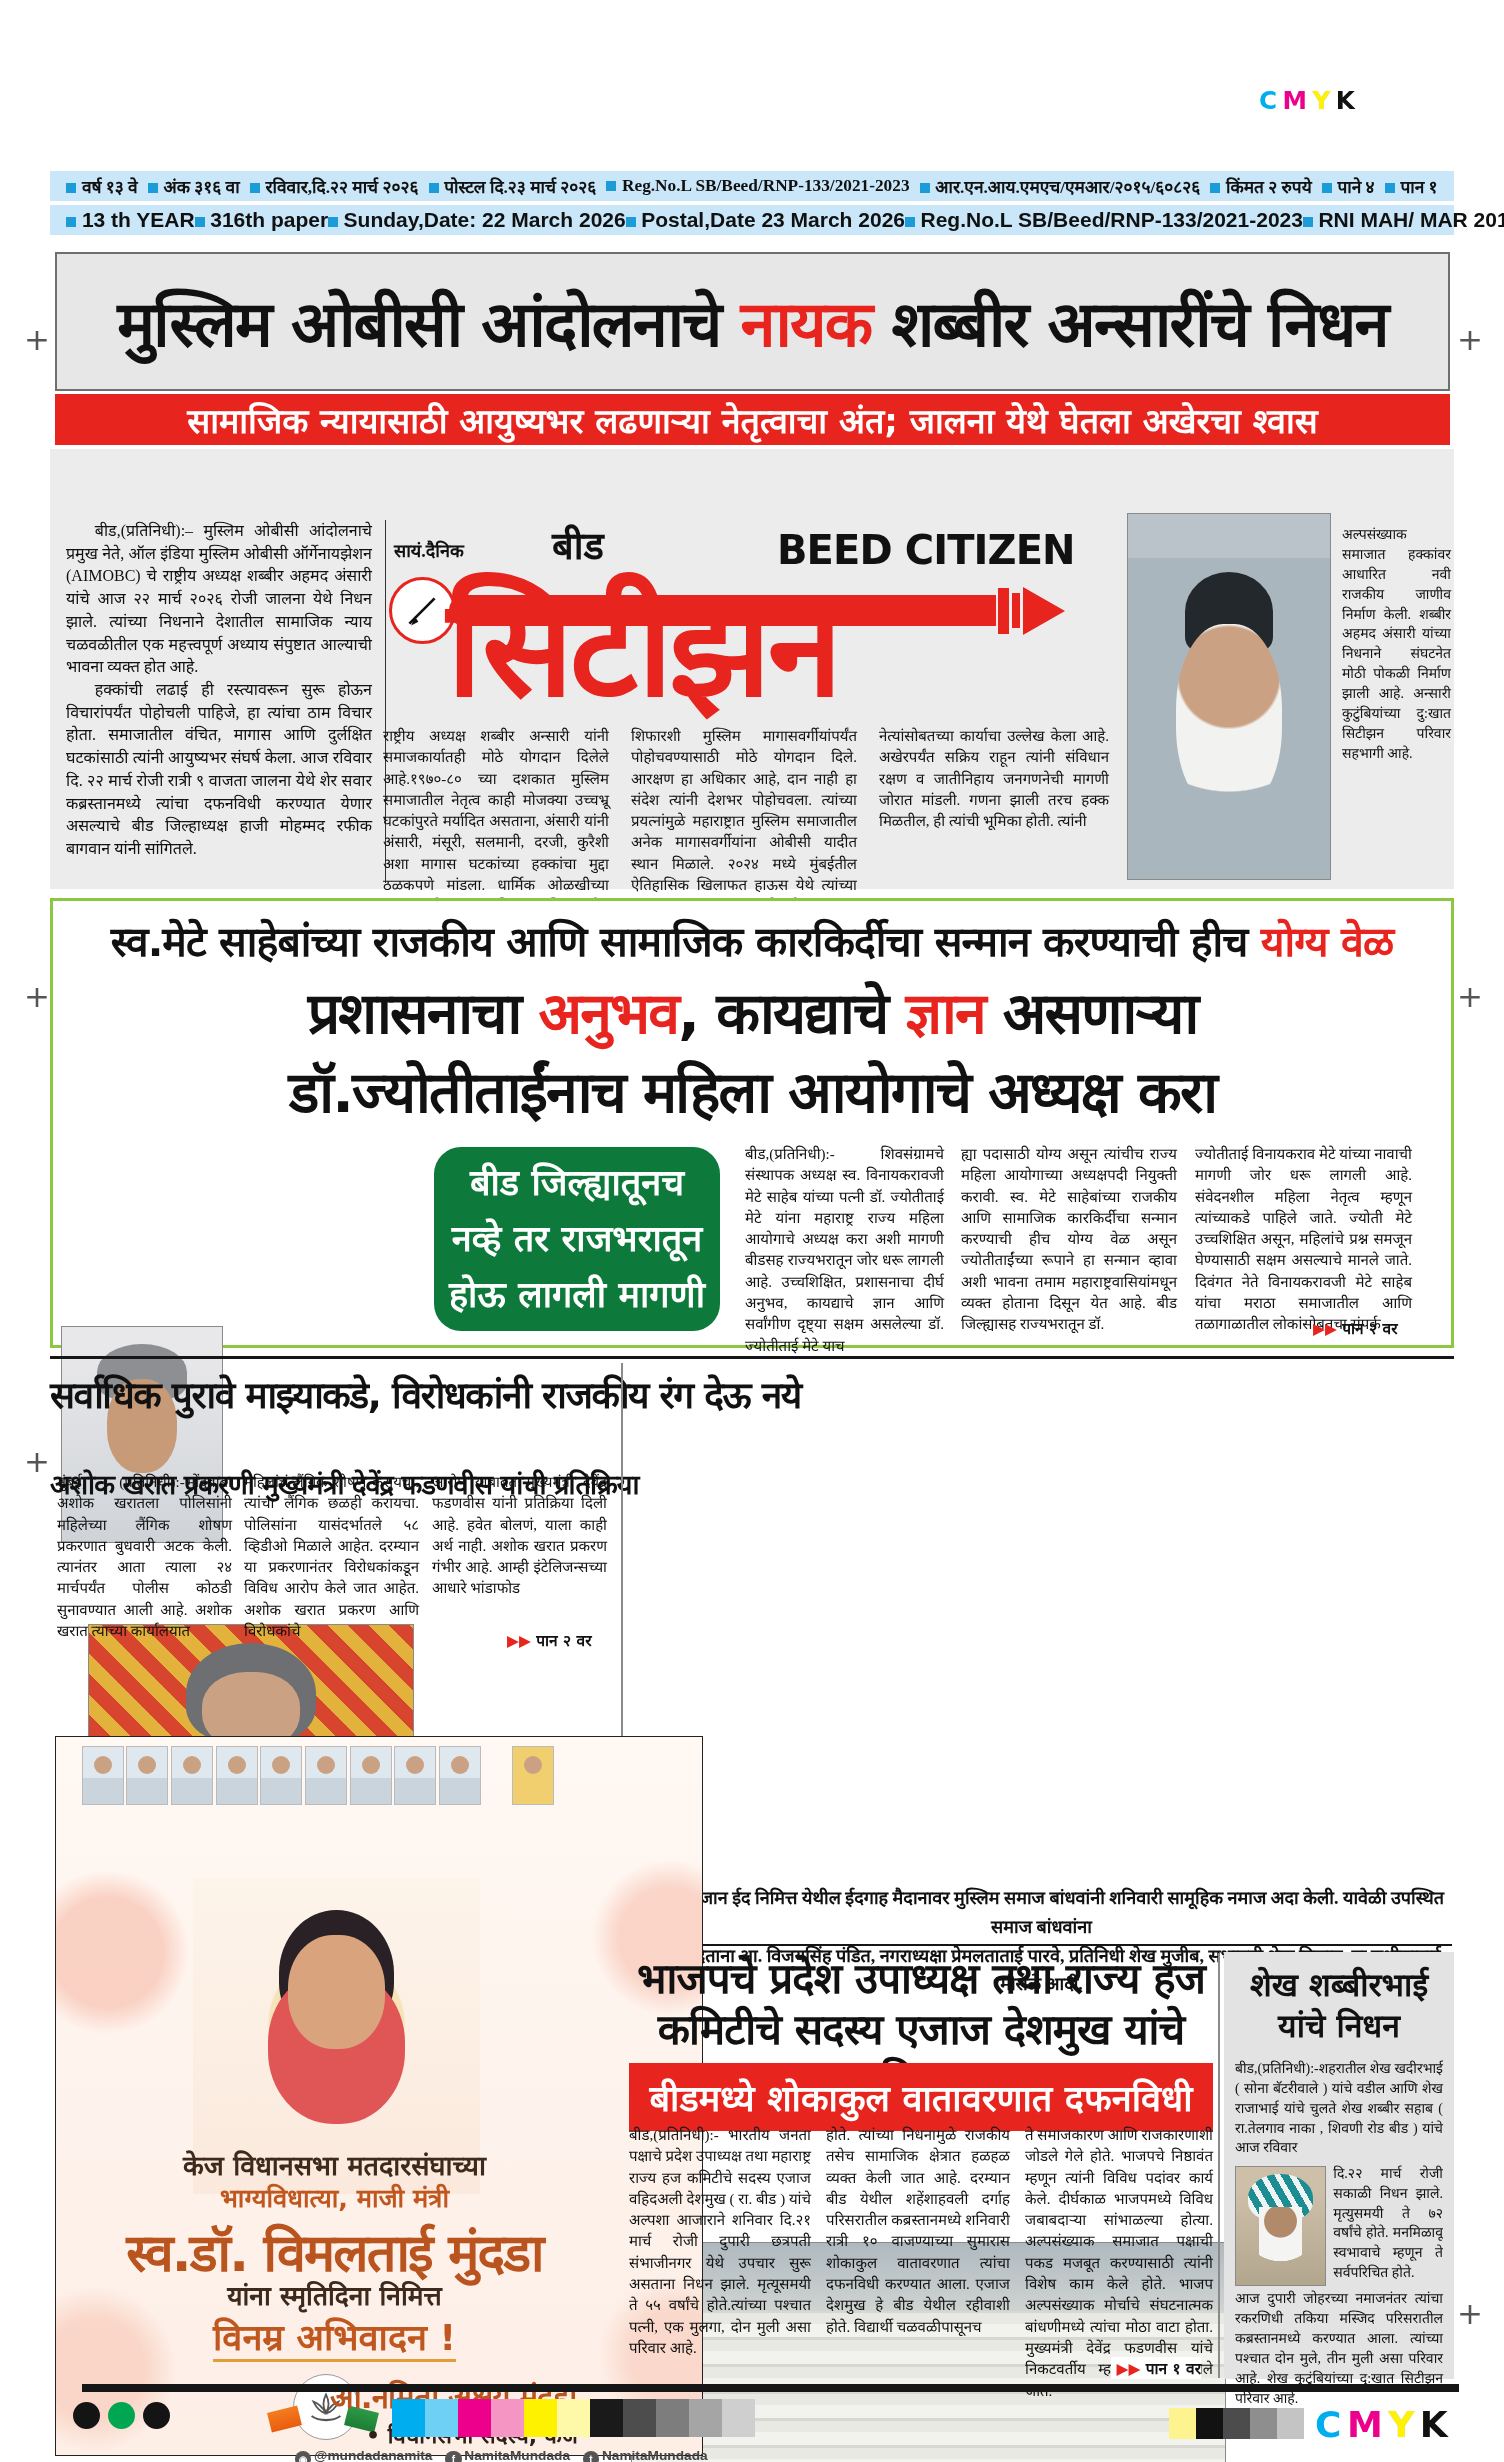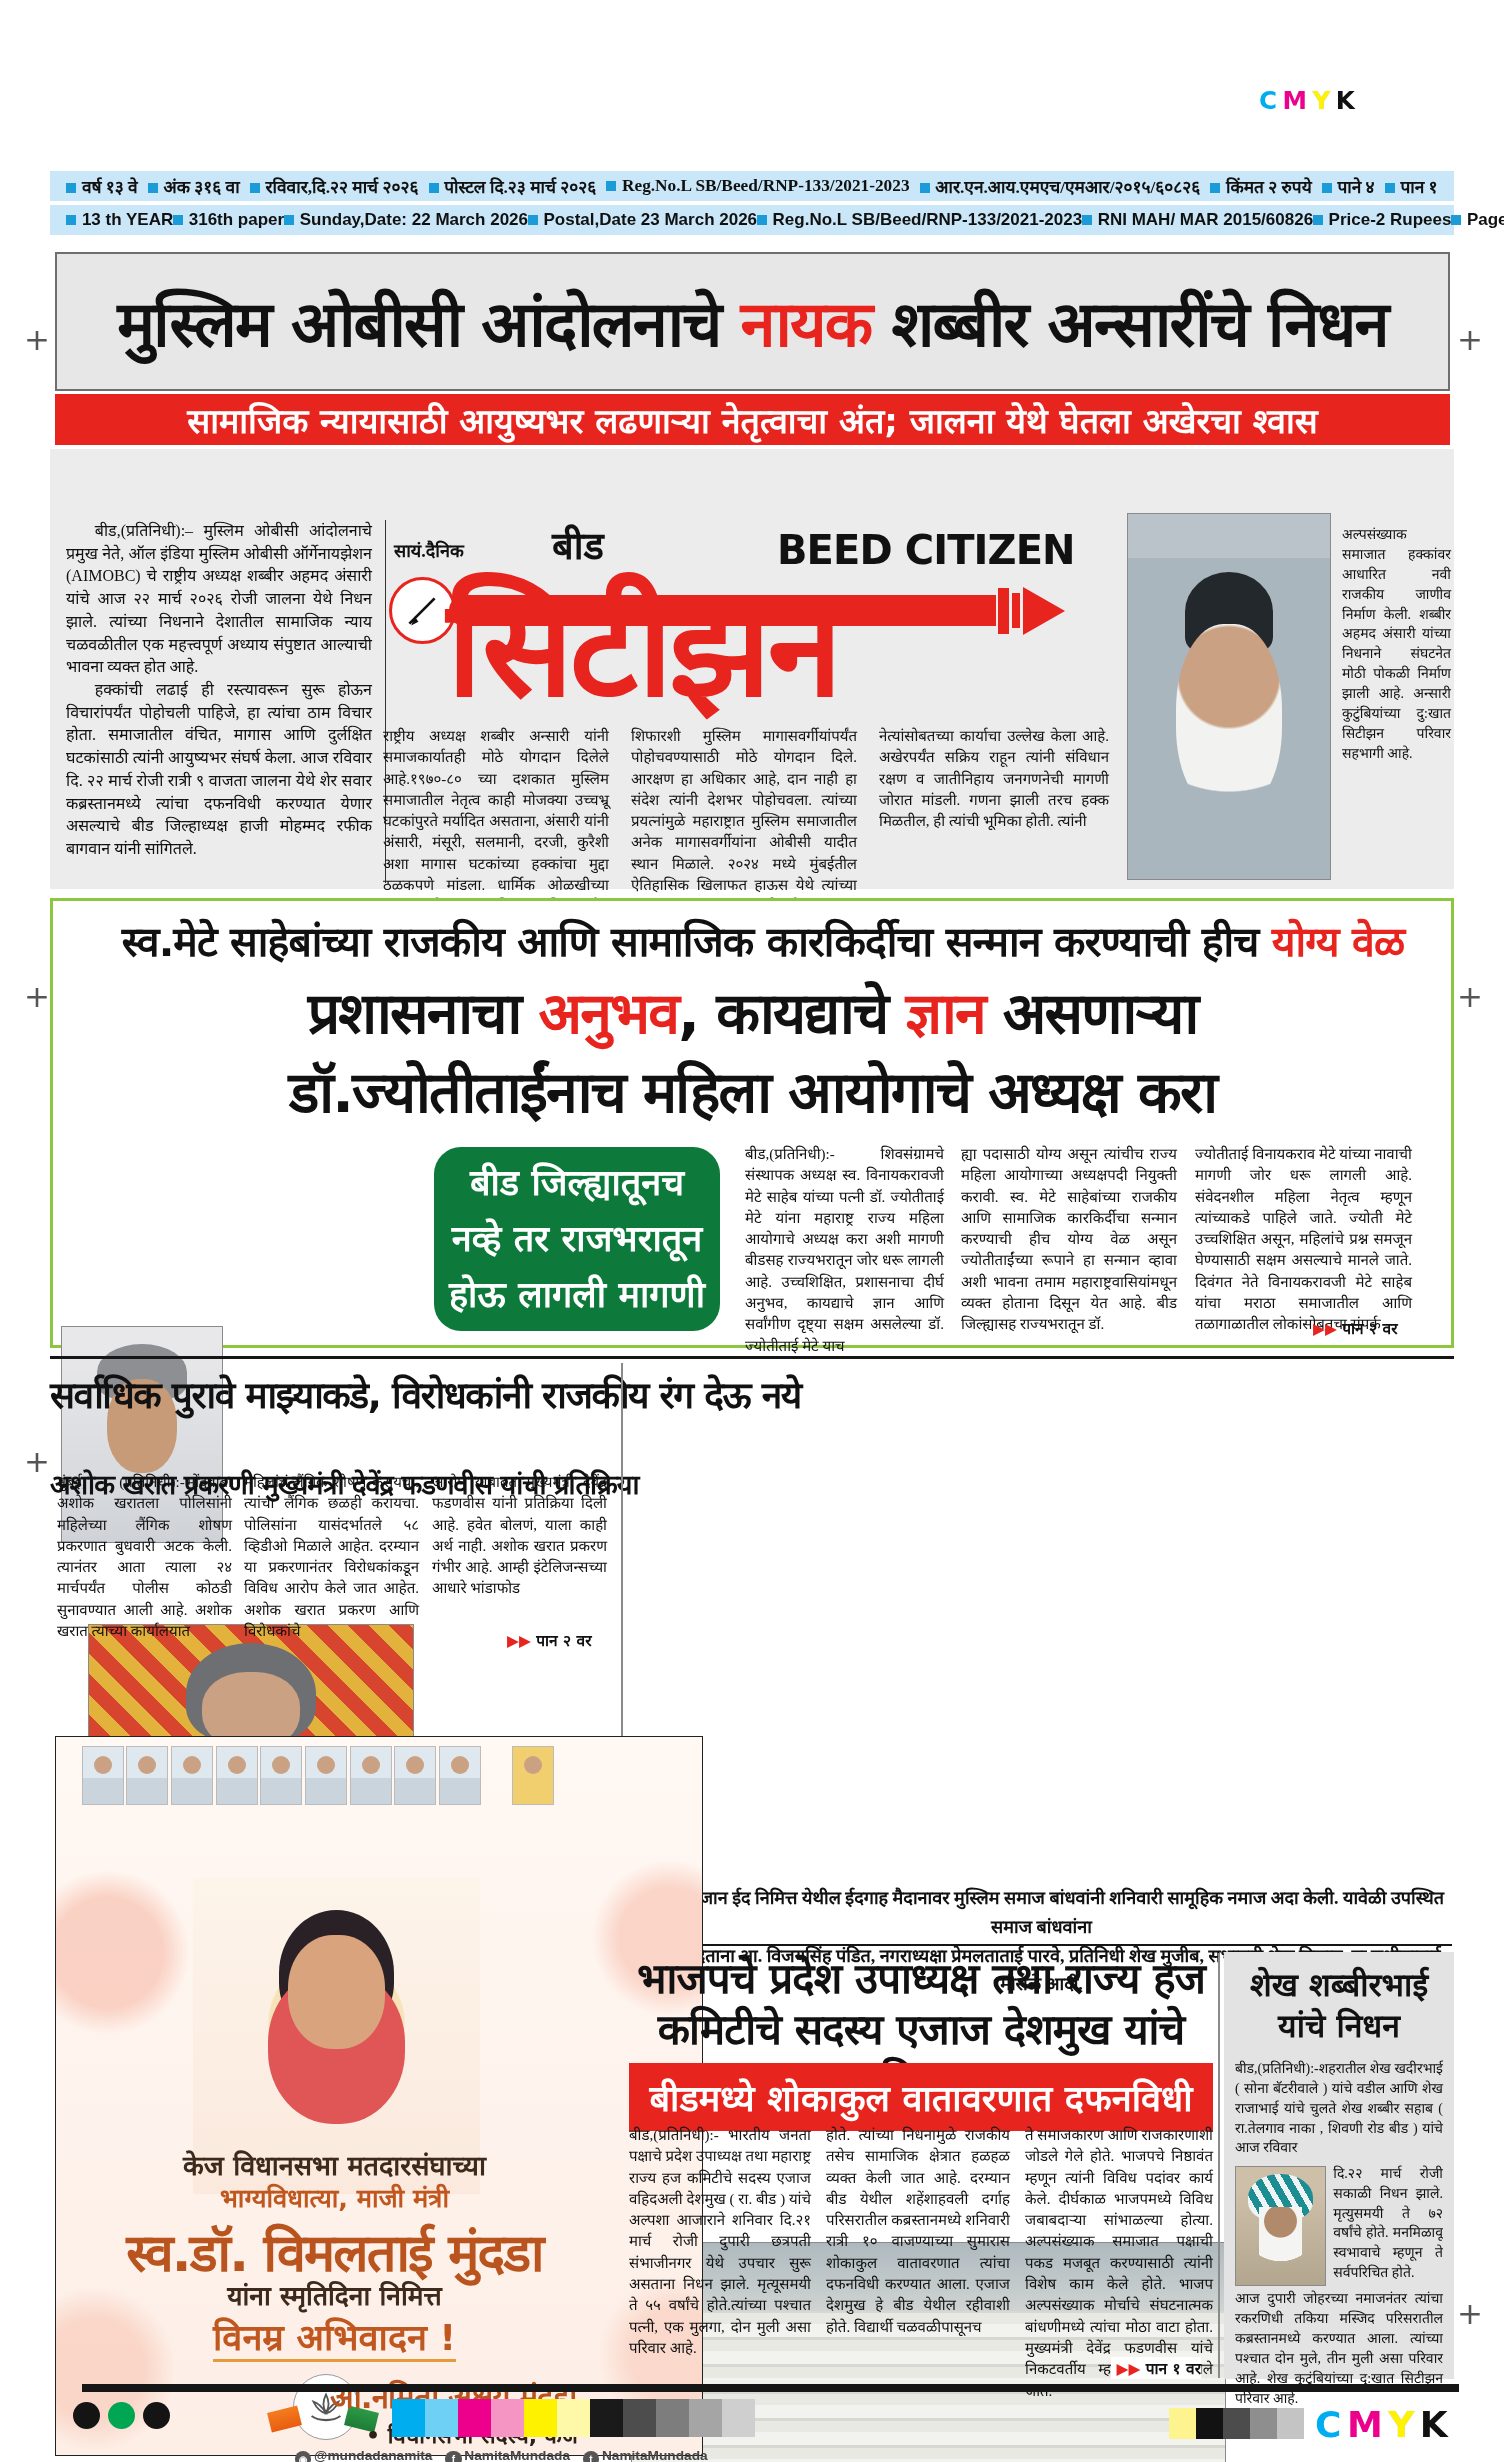--- a/index.html
+++ b/index.html
@@ -8,21 +8,21 @@
   .abs{position:absolute;}
   .cross{position:absolute;color:#555;font-size:31px;font-family:"DejaVu Sans",sans-serif;font-weight:400;}
   
   .cmyk{font-family:"DejaVu Sans",sans-serif;font-weight:bold;letter-spacing:5.5px;}
   .cmyk b:nth-child(1){color:#00aeef}.cmyk b:nth-child(2){color:#ec008c}
   .cmyk b:nth-child(3){color:#fff200;text-shadow:0 0 0.9px #bbb}.cmyk b:nth-child(4){color:#111}
   
   .inforow{position:absolute;left:50px;width:1404px;height:30px;background:#c9e7f8;
            display:flex;align-items:center;justify-content:space-between;padding:0 16.4px;box-sizing:border-box;}
   .info-item{white-space:nowrap;font-weight:bold;font-size:17.3px;}
-  .inforow.en .info-item{font-family:"Liberation Sans",sans-serif;font-weight:400;font-size:17px;}
+  .inforow.en .info-item{font-family:"Liberation Sans",sans-serif;font-weight:400;font-size:21px;}
   .sq{display:inline-block;width:10px;height:10px;background:#1b9cd8;margin-right:5.5px;}
   
   .leadbox{left:55px;top:252px;width:1395px;height:139px;background:#e7e7e7;border:2.7px solid #6f6f6f;
            display:flex;align-items:center;justify-content:center;box-sizing:border-box;}
   .leadbox .hl{font-size:63px;font-weight:bold;white-space:nowrap;font-family:"DejaVu Sans",sans-serif;letter-spacing:-1.8px;}
   .red{color:#e8241f;}
   .leadband{left:55px;top:394px;width:1395px;height:51px;background:#e8241f;color:#fff;
             display:flex;align-items:center;justify-content:center;font-size:34px;font-weight:bold;
             font-family:"DejaVu Sans",sans-serif;white-space:nowrap;}
   .topregion{left:50px;top:449px;width:1404px;height:440px;background:#ececec;}
@@ -196,21 +196,21 @@
 
   <div class="bodycol" style="left:383px;top:726px;width:226px;height:157px;">राष्ट्रीय अध्यक्ष शब्बीर अन्सारी यांनी समाजकार्यातही मोठे योगदान दिलेले आहे.१९७०-८० च्या दशकात मुस्लिम समाजातील नेतृत्व काही मोजक्या उच्चभ्रू घटकांपुरते मर्यादित असताना, अंसारी यांनी अंसारी, मंसूरी, सलमानी, दरजी, कुरैशी अशा मागास घटकांच्या हक्कांचा मुद्दा ठळकपणे मांडला. धार्मिक ओळखीच्या आड दडलेल्या सामाजिक आणि जातीय वास्तवाला त्यांनी समोर आणले. शब्बीर अहमद अंसारी यांनी मंडल आयोगाच्या</div>
   <div class="bodycol" style="left:631px;top:726px;width:226px;height:157px;">शिफारशी मुस्लिम मागासवर्गीयांपर्यंत पोहोचवण्यासाठी मोठे योगदान दिले. आरक्षण हा अधिकार आहे, दान नाही हा संदेश त्यांनी देशभर पोहोचवला. त्यांच्या प्रयत्नांमुळे महाराष्ट्रात मुस्लिम समाजातील अनेक मागासवर्गीयांना ओबीसी यादीत स्थान मिळाले. २०२४ मध्ये मुंबईतील ऐतिहासिक खिलाफत हाऊस येथे त्यांच्या 'मंडलनामा' या आत्मचरित्राचे प्रकाशन झाले. ही केवळ आत्मकथा नसून मुस्लिम ओबीसी आंदोलनाचा दस्तऐवज मानली जाते. यात त्यांनी कर्पूरी ठाकुर यांसारख्या</div>
   <div class="bodycol" style="left:879px;top:726px;width:230px;height:157px;">नेत्यांसोबतच्या कार्याचा उल्लेख केला आहे. अखेरपर्यंत सक्रिय राहून त्यांनी संविधान रक्षण व जातीनिहाय जनगणनेची मागणी जोरात मांडली. गणना झाली तरच हक्क मिळतील, ही त्यांची भूमिका होती. त्यांनी</div>
 
   <div class="abs photo ph-ansari" style="left:1127px;top:513px;width:204px;height:367px;"></div>
 
   <div class="bodycol" style="left:1342px;top:525px;width:109px;height:356px;font-size:14px;">अल्पसंख्याक समाजात हक्कांवर आधारित नवी राजकीय जाणीव निर्माण केली. शब्बीर अहमद अंसारी यांच्या निधनाने संघटनेत मोठी पोकळी निर्माण झाली आहे. अन्सारी कुटुंबियांच्या दु:खात सिटीझन परिवार सहभागी आहे.</div>
 
   <div class="abs metesec"></div>
-  <div class="abs mete-kicker" style="left:50px;top:912px;width:1404px;text-align:center;padding-left:11px;">
+  <div class="abs mete-kicker" style="left:50px;top:912px;width:1404px;text-align:center;">
     <span>स्व.मेटे साहेबांच्या राजकीय आणि सामाजिक कारकिर्दीचा सन्मान करण्याची हीच </span><span class="red">योग्य वेळ</span>
   </div>
   <div class="abs mete-big" style="left:210px;top:972px;width:1085px;text-align:center;">
     <span>प्रशासनाचा </span><span class="red">अनुभव</span><span>, कायद्याचे </span><span class="red">ज्ञान</span><span> असणाऱ्या</span>
   </div>
   <div class="abs mete-big" style="left:210px;top:1051px;width:1085px;text-align:center;">डॉ.ज्योतीताईंनाच महिला आयोगाचे अध्यक्ष करा</div>
 
   <div class="abs photo ph-mete-man" style="left:61px;top:959px;width:162px;height:217px;"></div>
   <div class="abs photo ph-mete-woman" style="left:88px;top:1040px;width:326px;height:297px;"></div>
 

